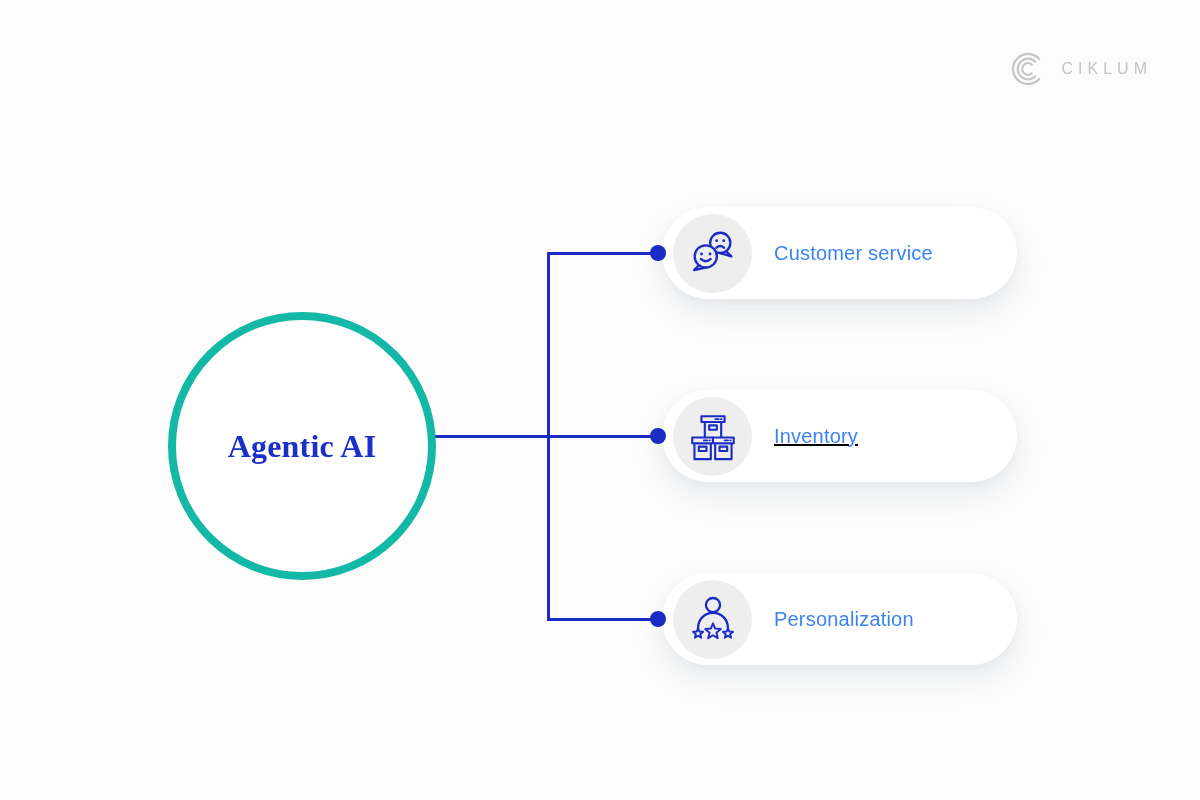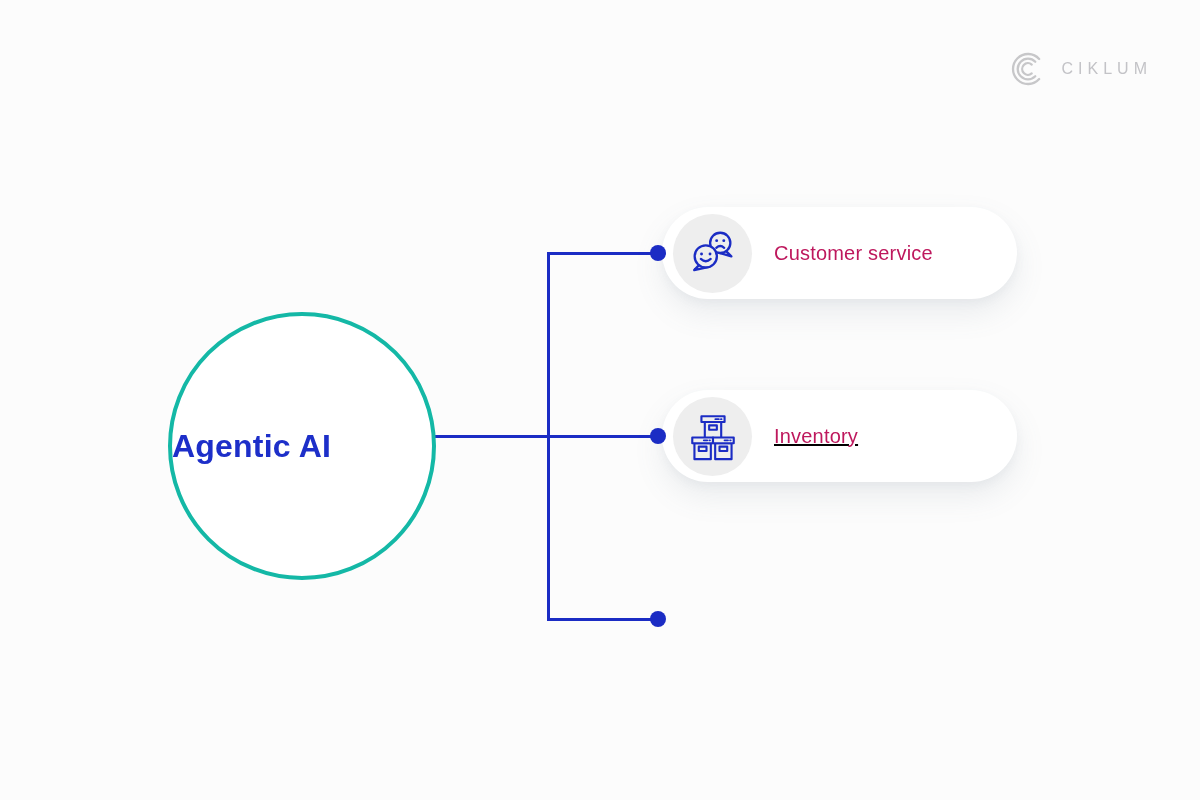--- a/index.html
+++ b/index.html
@@ -30,26 +30,27 @@
     font-weight: 500;
   }
 
   
   .root-node {
     position: absolute;
     left: 168px;
     top: 312px;
     width: 268px;
     height: 268px;
-    border: 4px solid #14b8a6;
+    border: 8px solid #14b8a6;
     border-radius: 50%;
     background: #FFFFFF;
     display: flex;
     align-items: center;
-    justify-content: flex-start;
+    justify-content: center;
+    font-family: Liberation Serif, serif;
   }
   .root-label {
     font-size: 32px;
     font-weight: 700;
     color: #1D2FC9;
     letter-spacing: 0.2px;
   }
 
   
   .line { position: absolute; background: #1B2CC4; }
@@ -95,21 +96,21 @@
     border-radius: 50%;
     background: #EEEEEE;
     display: flex;
     align-items: center;
     justify-content: center;
     flex: none;
   }
   .card-label {
     margin-left: 22px;
     font-size: 20px;
-    color: #be185d;
+    color: #3b82f6;
     letter-spacing: 0.2px;
   }
 </style>
 </head>
 <body>
 
 <div class="canvas">
 
   <div class="logo">
     <svg width="40" height="40" viewBox="0 0 40 40">
@@ -178,18 +179,34 @@
           <line x1="18.5" y1="32.5" x2="22" y2="32.5"></line>
             <line x1="24.3" y1="32.5" x2="24.8" y2="32.5"></line>
           <line x1="40" y1="32.5" x2="43.5" y2="32.5"></line>
             <line x1="45.8" y1="32.5" x2="46.3" y2="32.5"></line>
         </g>
       </svg>
     </div>
     <span class="card-label">Inventory</span>
   </div>
 
+  <div class="card card-bottom">
+    <div class="icon-circle">
+      <svg width="54" height="54" viewBox="0 0 56 56">
+        <g fill="none" stroke="#1B2CC4" stroke-width="2.4" stroke-linecap="round">
+          <circle cx="28" cy="13.5" r="7.3"></circle>
+          <path d="M12.5 37 A15.5 15.5 0 0 1 43.5 37"></path>
+        </g>
+        <g fill="#EEEEEE" stroke="#1B2CC4" stroke-width="2" stroke-linejoin="round">
+          <path d="M28 32.5 L30.23 37.93 L36.08 38.37 L31.61 42.17 L33 47.88 L28 44.8 L23 47.88 L24.39 42.17 L19.92 38.37 L25.77 37.93 Z"></path>
+          <path d="M12.5 37.5 L13.91 41.06 L17.73 41.3 L14.78 43.74 L15.73 47.45 L12.5 45.4 L9.27 47.45 L10.22 43.74 L7.27 41.3 L11.09 41.06 Z"></path>
+          <path d="M43.5 37.5 L44.91 41.06 L48.73 41.3 L45.78 43.74 L46.73 47.45 L43.5 45.4 L40.27 47.45 L41.22 43.74 L38.27 41.3 L42.09 41.06 Z"></path>
+        </g>
+      </svg>
+    </div>
+    <span class="card-label">Personalization</span>
+  </div>
 
   <div class="dot dot-top"></div>
   <div class="dot dot-middle"></div>
   <div class="dot dot-bottom"></div>
 
 </div>
 
 </body></html>

